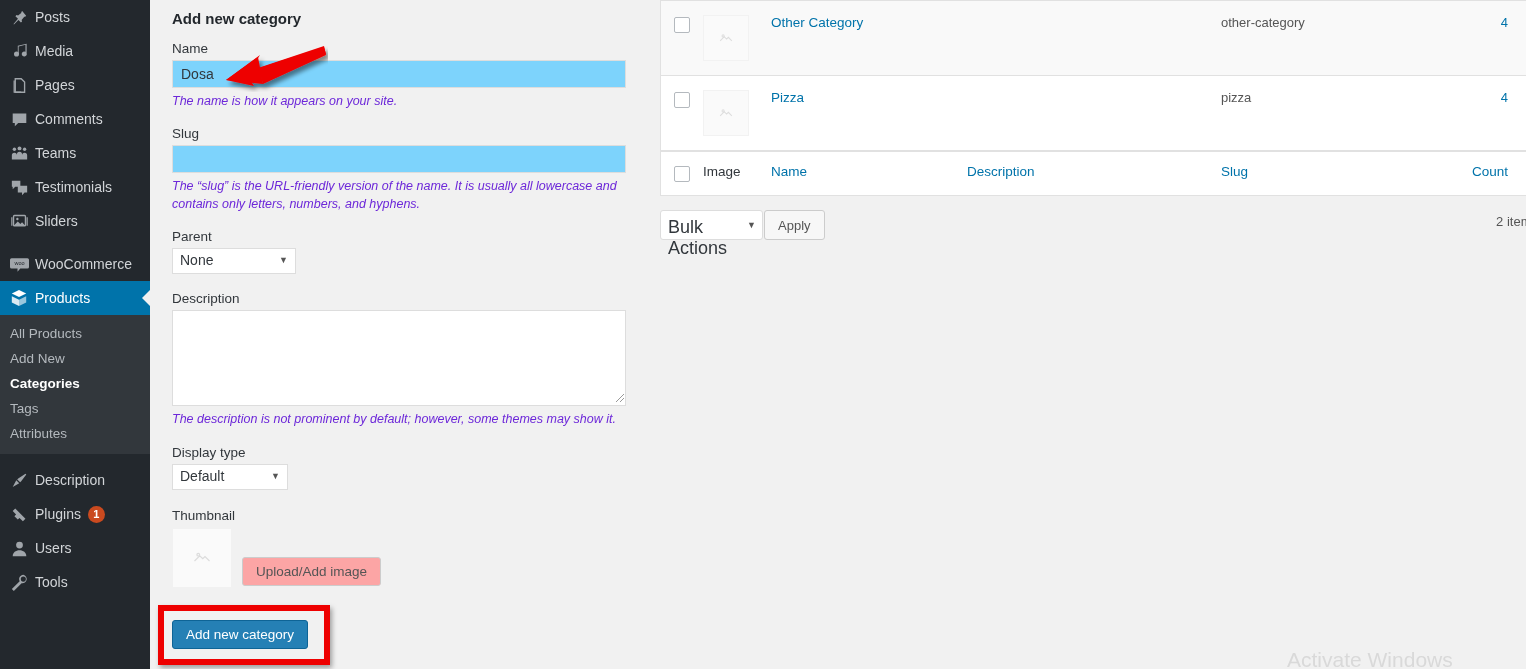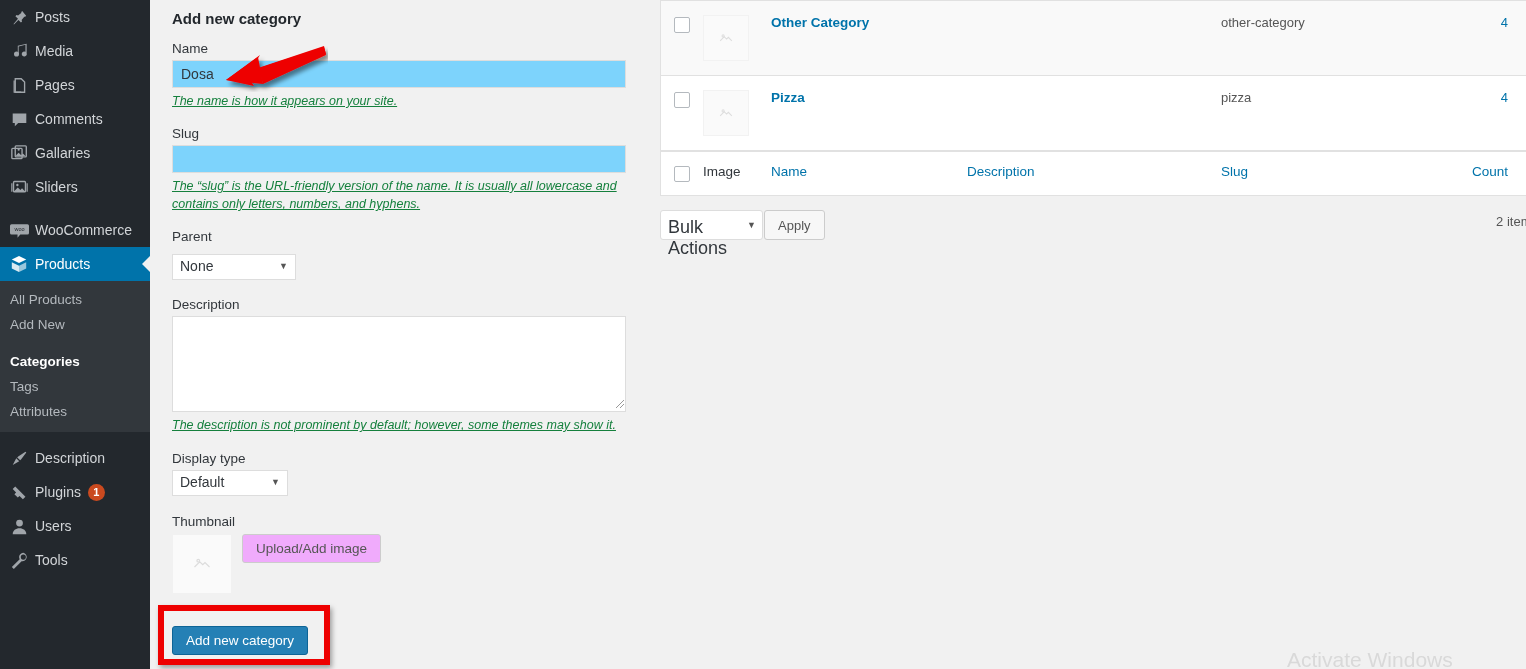--- a/index.html
+++ b/index.html
@@ -58,21 +58,21 @@
 
   .submenu { background: #32373c; padding: 6px 0 8px 0; }
   .submenu-item {
     display: block;
     padding: 5px 0 5px 10px;
     color: #b4b9be;
     font-size: 13.5px;
     cursor: pointer;
     white-space: nowrap;
   }
-  .submenu-item.current { color: #fff; font-weight: bold; margin-top: 12px; }
+  .submenu-item.current { color: #fff; font-weight: bold; }
 
   .badge {
     display: inline-flex; align-items: center; justify-content: center;
     min-width: 17px; height: 17px;
     margin-left: 7px;
     padding: 0 5px;
     border-radius: 9px;
     background: #ca4a1f;
     color: #fff;
     font-size: 11px;
@@ -107,33 +107,32 @@
     background: #7dd3fc;
     color: #32373c;
     font-family: "Liberation Sans", sans-serif;
     font-size: 14px;
     outline: none;
   }
   .help-text {
     margin: 4px 0 16px 0;
     font-size: 12.5px;
     font-style: italic;
-    color: #15803d;
+    color: #6d28d9;
     line-height: 1.45;
     max-width: 455px;
-    text-decoration: underline;
   }
   .sel-wrap {
     position: relative;
     display: inline-block;
     background: #fff;
     border: 1px solid #ddd;
     height: 26px;
   }
-  .sel-wrap.parent-sel { width: 124px; margin-top: 6px; }
+  .sel-wrap.parent-sel { width: 124px; }
   .sel-wrap.display-sel { width: 116px; }
   .sel-wrap .sel-text {
     position: absolute; left: 7px; top: 3px;
     font-size: 14px; color: #32373c;
   }
   .sel-wrap .sel-caret {
     position: absolute; right: 7px; top: 6px;
     font-size: 9px; color: #555;
   }
   .desc-area {
@@ -156,27 +155,28 @@
   .thumb-row { display: flex; align-items: flex-start; margin-top: 5px; }
   .thumb-box {
     width: 60px; height: 60px;
     background: #fafafa;
     border: 1px solid #f1f1f1;
     display: flex; align-items: center; justify-content: center;
   }
   .upload-btn {
     margin-left: 10px;
     padding: 6px 13px;
-    background: #f0abfc;
+    background: #fca5a5;
     border: 1px solid #ccc;
     border-radius: 3px;
     color: #555;
     font-size: 13.5px;
     font-family: "Liberation Sans", sans-serif;
     cursor: pointer;
+    margin-top: 29px;
   }
   .submit-btn {
     padding: 6px 13px;
     background: #2580b5;
     border: 1px solid #0e6496;
     border-radius: 3px;
     color: #fff;
     font-size: 13.5px;
     font-family: "Liberation Sans", sans-serif;
     cursor: pointer;
@@ -228,21 +228,21 @@
     cursor: pointer;
   }
   .row-thumb {
     width: 46px; height: 46px;
     background: #fafafa;
     border: 1px solid #f2f2f2;
     display: flex; align-items: center; justify-content: center;
   }
   .name-link {
     color: #0073aa;
-    font-weight: bold;
+    font-weight: normal;
     font-size: 13.5px;
     text-decoration: none;
     cursor: pointer;
   }
   .slug-text { color: #555; font-size: 13px; }
   .count-link { color: #0073aa; font-size: 13px; text-decoration: none; cursor: pointer; }
 
   .col-head {
     color: #0073aa;
     font-size: 13.5px;
@@ -355,33 +355,42 @@
 
       <div class="menu-item">
         <span class="mi-icon">
           <svg width="17" height="17" viewBox="0 0 20 20" fill="currentColor">
               <path d="M2 3h16v11H8.5L4.5 18v-4H2z"></path>
             </svg>
         </span>
         <span class="mi-label">Comments</span>
       </div>
 
-
-
-      <div class="menu-item">
-        <span class="mi-icon">
-          <svg width="17" height="17" viewBox="0 0 20 20" fill="currentColor">
-              <rect x="1" y="4" width="12" height="12" rx="1" fill="none" stroke="currentColor" stroke-width="1.6"></rect>
-              <rect x="5" y="1" width="13" height="13" rx="1" fill="none" stroke="currentColor" stroke-width="1.6"></rect>
-              <circle cx="9" cy="5.5" r="1.3"></circle>
-              <path d="M6 12l3-3 3 3 2-2 3 3H6z"></path>
-            </svg>
-        </span>
-        <span class="mi-label">Gallaries</span>
-      </div>
+      <div class="menu-item">
+        <span class="mi-icon">
+          <svg width="17" height="17" viewBox="0 0 20 20" fill="currentColor">
+              <circle cx="4" cy="5" r="2"></circle>
+              <circle cx="10" cy="4" r="2.3"></circle>
+              <circle cx="16" cy="5" r="2"></circle>
+              <path d="M1 17v-5a3 3 0 0 1 6 0v5zM7 17v-6a3 3 0 0 1 6 0v6zM13 17v-5a3 3 0 0 1 6 0v5z"></path>
+            </svg>
+        </span>
+        <span class="mi-label">Teams</span>
+      </div>
+
+      <div class="menu-item">
+        <span class="mi-icon">
+          <svg width="17" height="17" viewBox="0 0 20 20" fill="currentColor">
+              <path d="M1 2h10v7H5l-3 3V9H1z"></path>
+              <path d="M8 8h11v8h-3l-3 3v-3H8z"></path>
+            </svg>
+        </span>
+        <span class="mi-label">Testimonials</span>
+      </div>
+
 
       <div class="menu-item">
         <span class="mi-icon">
           <svg width="17" height="17" viewBox="0 0 20 20" fill="currentColor">
               <rect x="3" y="3" width="14" height="12" rx="1" fill="none" stroke="currentColor" stroke-width="1.6"></rect>
               <circle cx="7.5" cy="7" r="1.4"></circle>
               <path d="M4 14l4-4 3 3 2-2 3 3z"></path>
               <path d="M1 5v10M19 5v10" stroke="currentColor" stroke-width="1.4"></path>
             </svg>
         </span>

